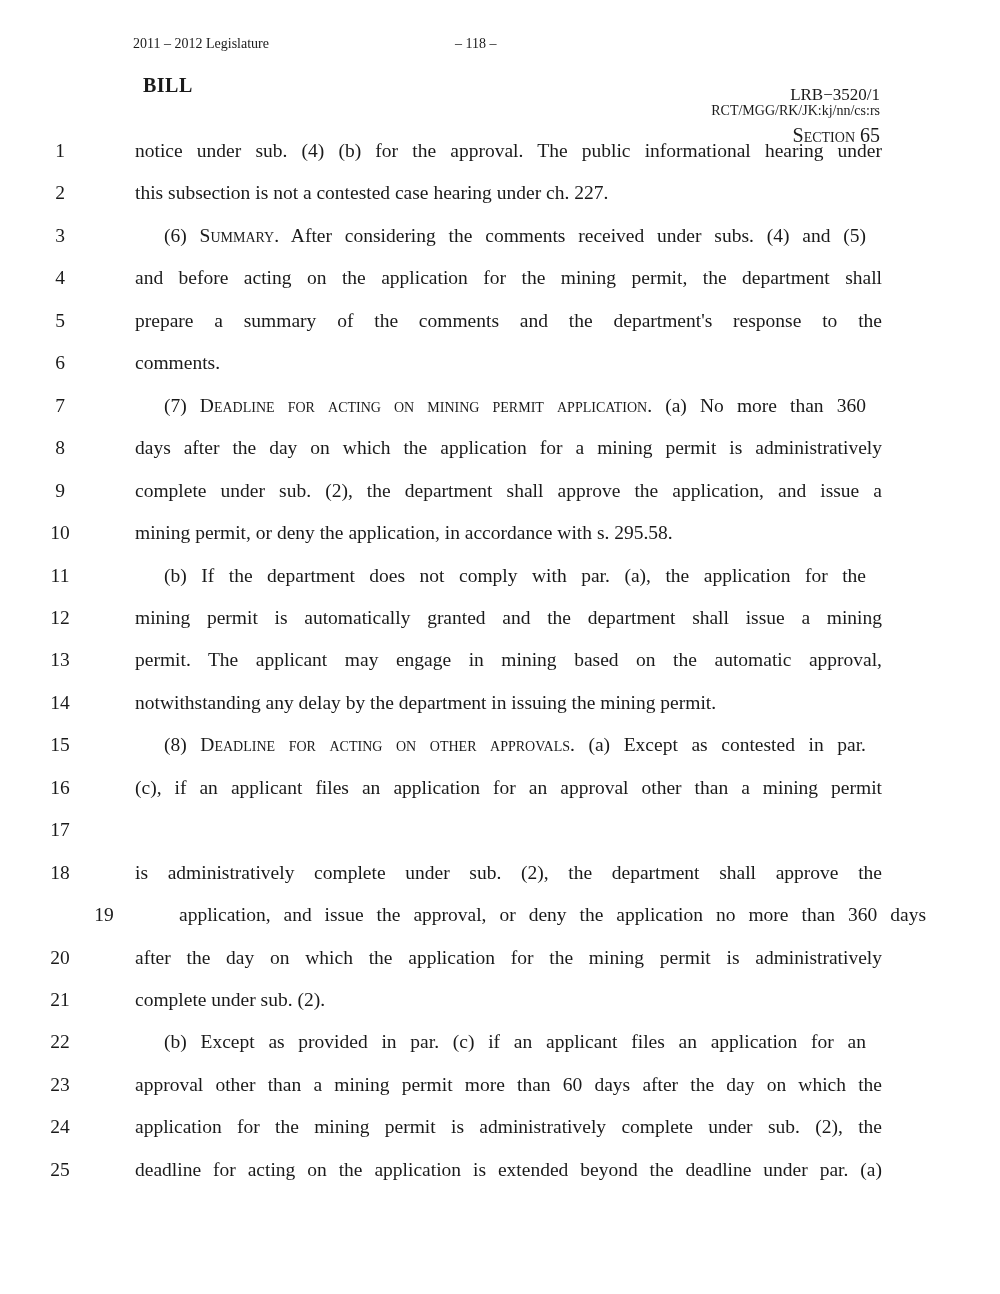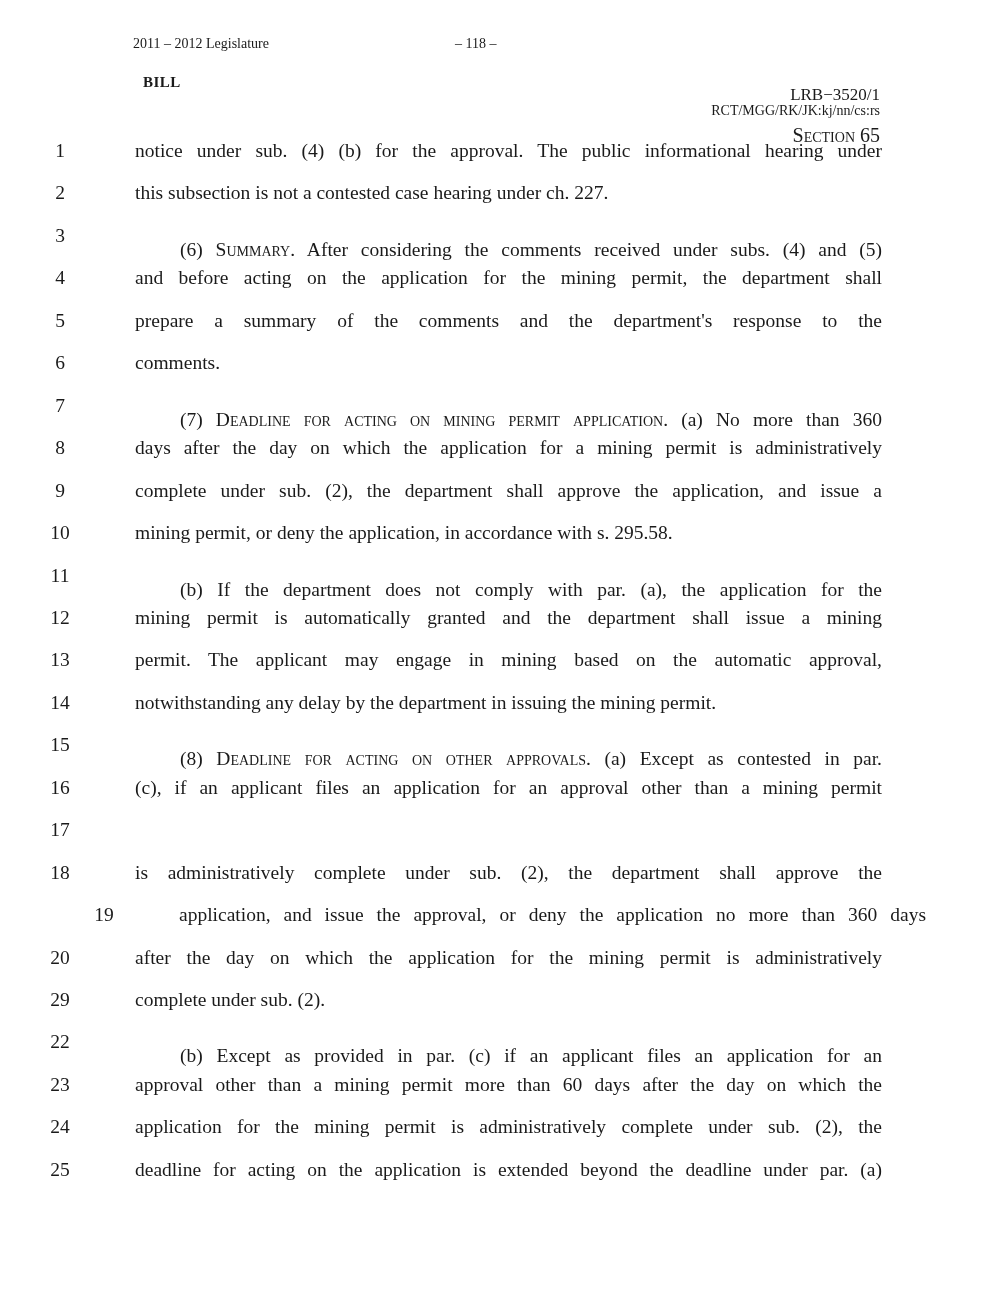--- a/index.html
+++ b/index.html
@@ -3,30 +3,30 @@
   <meta charset="utf-8">
   <style>
     html, body { margin: 0; padding: 0; background: #ffffff; }
     body {
       width: 1000px; height: 1294px; position: relative; overflow: hidden;
       font-family: "Liberation Serif", "DejaVu Serif", serif; color: #1a1a1a;
     }
     .hdr { position: absolute; font-size: 14px; white-space: nowrap; }
     .hdr-left { left: 133px; top: 36px; }
     .hdr-center { left: 455px; top: 36px; }
-    .hdr-bill { left: 143px; top: 74px; font-weight: bold; font-size: 15px; letter-spacing: 0.5px; }
+    .hdr-bill { left: 143px; top: 74px; font-weight: bold; font-size: 20px; letter-spacing: 0.5px; }
     .hdr-right { right: 120px; text-align: right; margin-top: 48px; }
     .hdr-lrb { top: 37px; font-size: 17px; }
     .hdr-drafters { top: 55px; font-size: 14px; }
     .hdr-section { top: 76px; font-size: 20px; font-variant: small-caps; }
     .line { position: absolute; left: 0; width: 1000px; height: 42px; font-size: 19.5px; }
     .ln { position: absolute; left: 40px; width: 40px; text-align: center; top: 0; }
     .tx { position: absolute; left: 135px; width: 747px; top: 0; white-space: nowrap; }
     .tx.just { text-align: justify; text-align-last: justify; }
-    .tx.indent { left: 180px; width: 702px; margin-top: 14px; }
+    .tx.indent { left: 164px; width: 702px; }
     .sc { font-variant: small-caps; }
   </style>
 </head>
 <body>
 
 <div>
   <div class="hdr hdr-left">2011 – 2012 Legislature</div>
   <div class="hdr hdr-center">– 118 –</div>
   <div class="hdr hdr-bill">BILL</div>
   <div class="hdr hdr-right hdr-lrb">LRB−3520/1</div>
@@ -108,21 +108,21 @@
     </div>
     <div class="line" style="top: 904.1px; margin-left: 44px;">
       <span class="ln">19</span>
       <span class="tx just"><span>application, and issue the approval, or deny the application no more than 360 days</span></span>
     </div>
     <div class="line" style="top: 946.55px;">
       <span class="ln">20</span>
       <span class="tx just"><span>after the day on which the application for the mining permit is administratively</span></span>
     </div>
     <div class="line" style="top: 989px;">
-      <span class="ln">29</span>
+      <span class="ln">21</span>
       <span class="tx"><span>complete under sub. (2).</span></span>
     </div>
     <div class="line" style="top: 1031.45px;">
       <span class="ln">22</span>
       <span class="tx indent just"><span>(b)  Except as provided in par. (c) if an applicant files an application for an</span></span>
     </div>
     <div class="line" style="top: 1073.9px;">
       <span class="ln">23</span>
       <span class="tx just"><span>approval other than a mining permit more than 60 days after the day on which the</span></span>
     </div>

